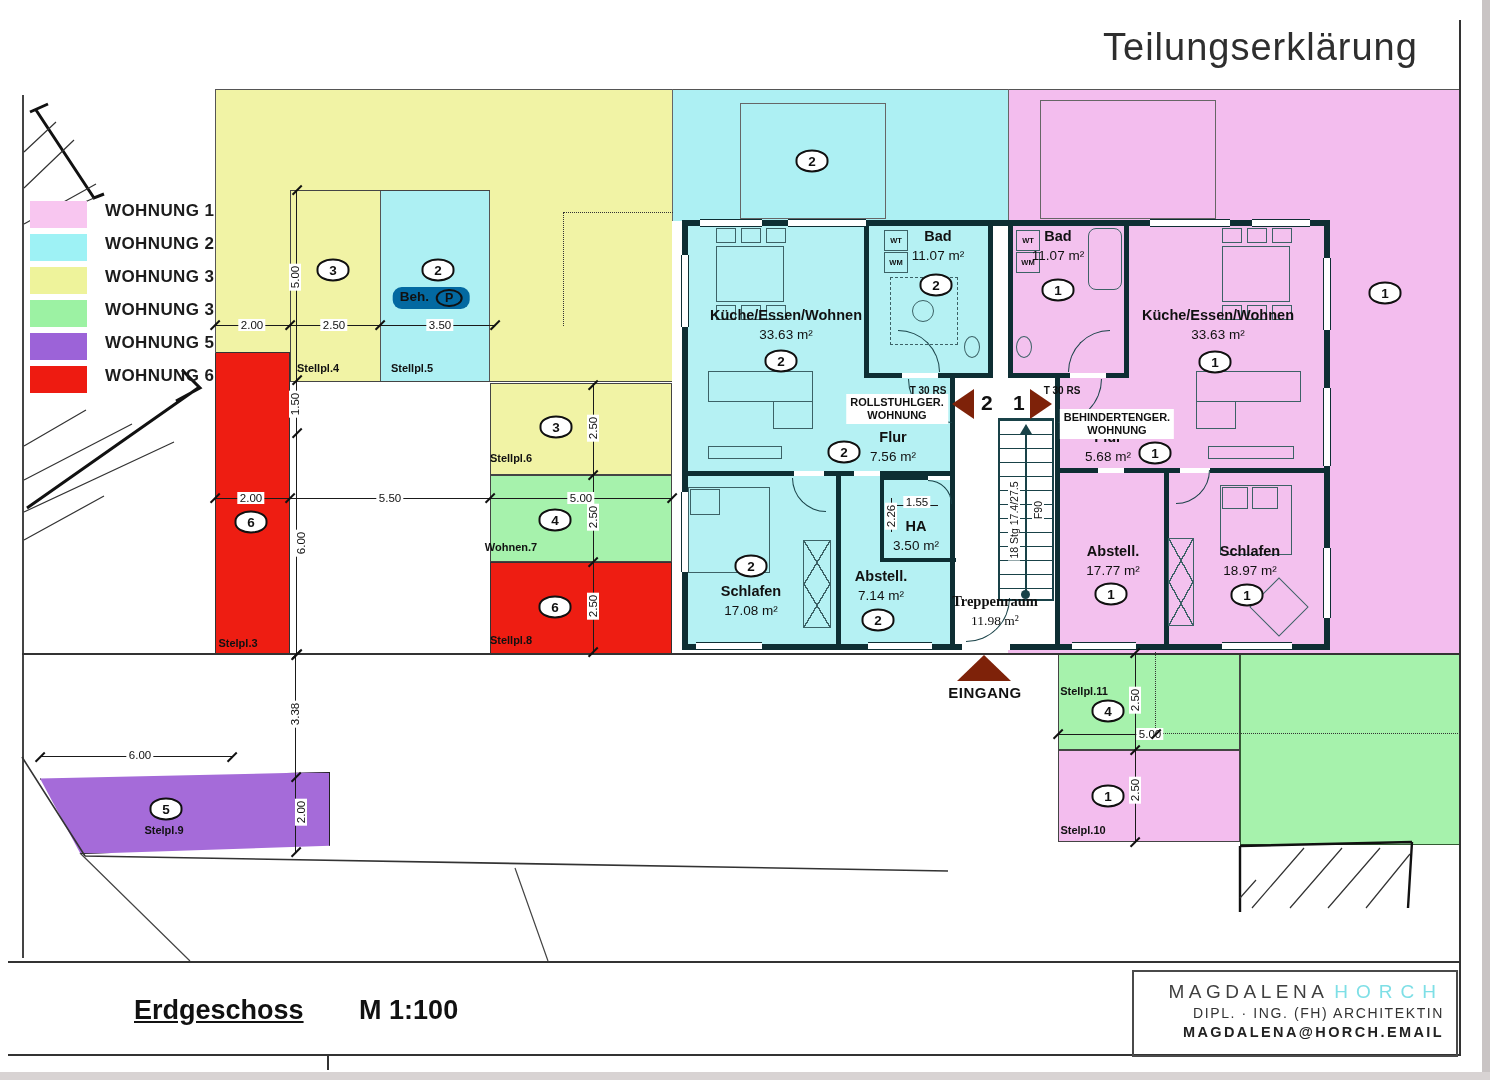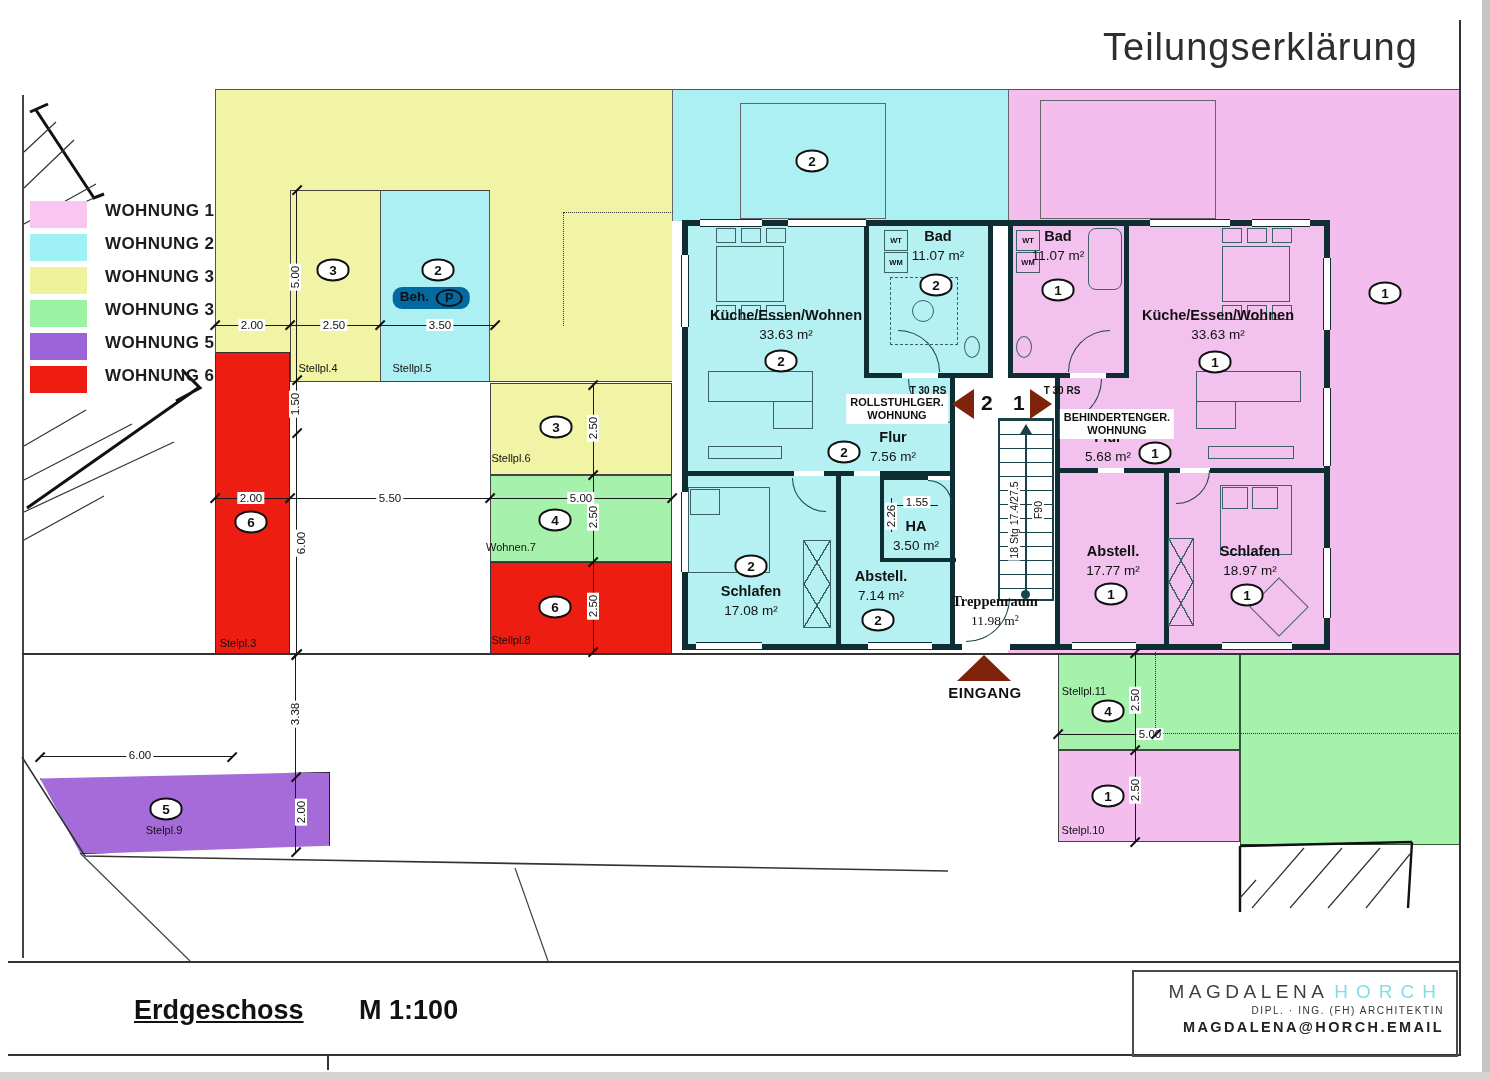--- a/index.html
+++ b/index.html
@@ -41,21 +41,21 @@
   .stairdot{position:absolute;left:1021px;top:590px;width:9px;height:9px;border-radius:50%;background:#194248;}
   .stairarrow{position:absolute;left:1020px;top:424px;width:0;height:0;
      border-left:6px solid transparent;border-right:6px solid transparent;border-bottom:10px solid #194248;}
   
   .room{position:absolute;transform:translateX(-50%);text-align:center;white-space:nowrap;}
   .room .rname{font-weight:bold;font-size:14.5px;line-height:19px;}
   .room .rarea{font-size:13.5px;line-height:19px;}
   .badge{position:absolute;transform:translate(-50%,-50%);min-width:33px;height:23px;padding:0 4px;
      border:2.2px solid #101010;border-radius:55%/50%;background:#fff;display:flex;align-items:center;
      justify-content:center;font-weight:bold;font-size:13.5px;box-sizing:border-box;}
-  .stall{position:absolute;transform:translate(-50%,-50%);font-size:11px;font-weight:400;white-space:nowrap;}
+  .stall{position:absolute;transform:translate(-50%,-50%);font-size:11px;font-weight:700;white-space:nowrap;}
   .dim{position:absolute;transform:translate(-50%,-50%);font-size:11.5px;background:#fff;padding:0 2.5px;white-space:nowrap;}
   .dim.v{transform:translate(-50%,-50%) rotate(-90deg);}
   .tick{position:absolute;width:13px;height:1.6px;background:#111;transform:translate(-50%,-50%) rotate(-45deg);}
   .vtext{position:absolute;transform:translate(-50%,-50%) rotate(-90deg);font-size:10.5px;white-space:nowrap;background:#fff;padding:0 2px;}
   
   .title{position:absolute;left:1103px;top:26px;font-size:38px;letter-spacing:1px;color:#2e2e2e;}
   .legend{position:absolute;left:30px;top:201px;}
   .lrow{display:flex;align-items:flex-start;margin-bottom:6px;}
   .lsw{width:57px;height:27px;margin-right:18px;}
   .llab{font-size:17px;font-weight:600;color:#1c1c1c;letter-spacing:.4px;}
@@ -73,21 +73,21 @@
   .poval{border:2px solid #111;border-radius:50%;padding:0 7px;font-weight:bold;font-size:12.5px;}
   
   .f-floor{position:absolute;left:118px;top:995px;font-size:27px;font-weight:bold;}
   .f-floor span{margin-left:48px;}
   .f-proj{position:absolute;left:655px;top:992px;font-size:16.5px;line-height:26px;display:flex;}
   .f-proj .plab{font-weight:bold;margin-right:10px;}
   .archbox{position:absolute;left:1132px;top:970px;width:326px;height:87px;border:2px solid #4a4a4a;
      box-sizing:border-box;text-align:right;padding:9px 12px 0 0;}
   .a1{font-size:19px;letter-spacing:4.5px;color:#3f3f3f;}
   .a1 .cy{color:#7edfe6;letter-spacing:8px;margin-left:6px;}
-  .a2{font-size:10px;letter-spacing:1.6px;color:#333;margin-top:2px;}
+  .a2{font-size:14px;letter-spacing:1.6px;color:#333;margin-top:2px;}
   .a3{font-size:14.5px;letter-spacing:2.4px;color:#222;font-weight:bold;margin-top:3px;}
 </style>
 </head>
 <body>
 
 <div class="sheet">
 
   <div class="layer">
     <div class="z" style="left:215px;top:90px;width:457px;height:292px;background:#f1f3a5;"></div>
     <div class="z" style="left:672px;top:90px;width:336px;height:131px;background:#adf0f3;"></div>

